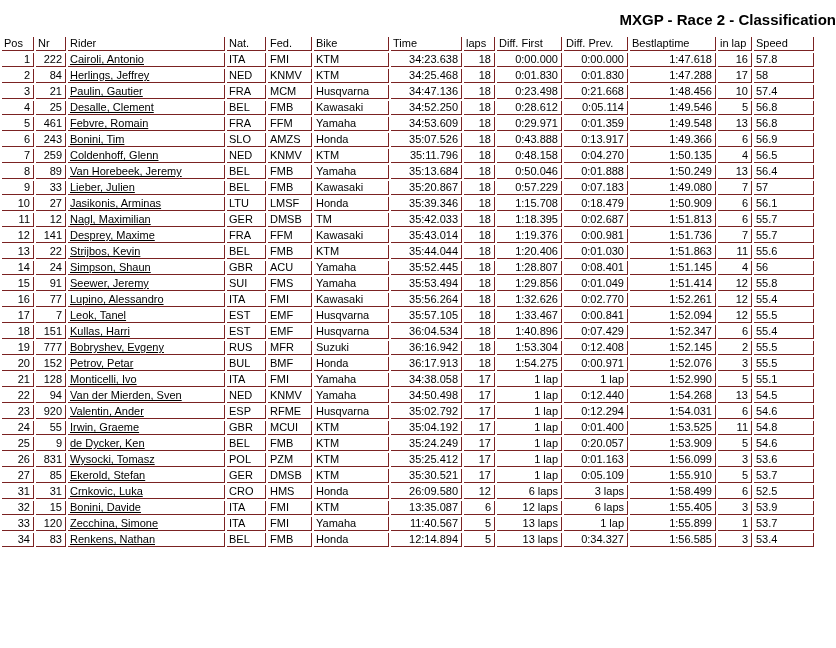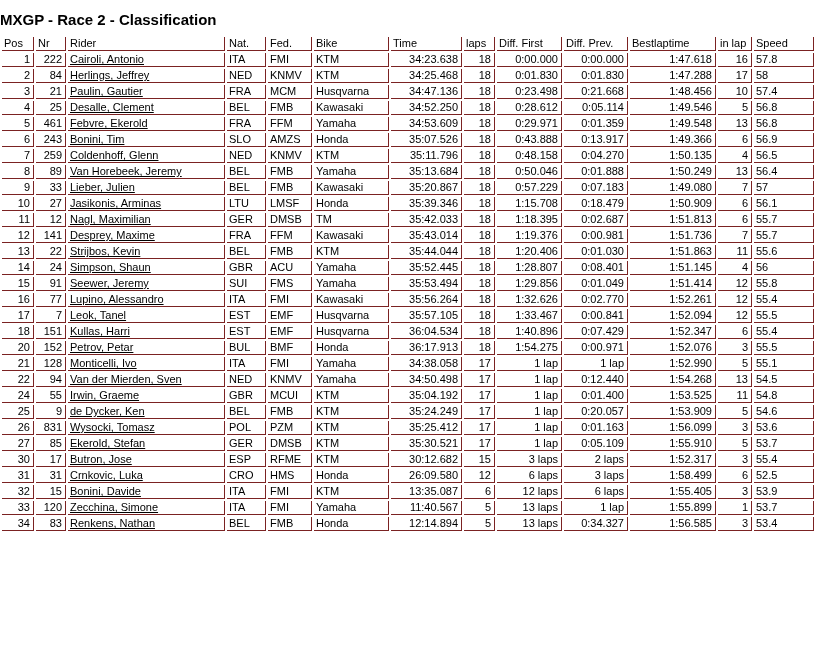--- a/index.html
+++ b/index.html
@@ -3,21 +3,21 @@
 <meta charset="utf-8">
 <style>
   :root { --border:#7b2222; --text:#000000; --bg:#ffffff; }
   * { box-sizing:border-box; }
   html,body { margin:0; padding:0; }
   body {
     width:836px; height:648px; background:var(--bg); color:var(--text);
     font-family:"Liberation Sans", sans-serif; overflow:hidden;
   }
   .title {
-    padding-top:11px; text-align:left;
+    padding-top:11px; text-align:right;
     font-size:15px; font-weight:bold; color:var(--text);
   }
   table.results {
     margin:7px 10px 0 0; width:816px;
     table-layout:fixed; border-collapse:separate; border-spacing:2px;
     font-size:11px;
   }
   th, td {
     border-right:1px solid var(--border);
     border-bottom:1px solid var(--border);
@@ -125,21 +125,21 @@
         <td class="al-right">18</td>
         <td class="al-right">0:28.612</td>
         <td class="al-right">0:05.114</td>
         <td class="al-right">1:49.546</td>
         <td class="al-right">5</td>
         <td class="al-left">56.8</td>
       </tr>
       <tr>
         <td class="al-right">5</td>
         <td class="al-right">461</td>
-        <td class="al-left"><span class="rider-link">Febvre, Ekerold</span></td>
+        <td class="al-left"><span class="rider-link">Febvre, Romain</span></td>
         <td class="al-left">FRA</td>
         <td class="al-left">FFM</td>
         <td class="al-left">Yamaha</td>
         <td class="al-right">34:53.609</td>
         <td class="al-right">18</td>
         <td class="al-right">0:29.971</td>
         <td class="al-right">0:01.359</td>
         <td class="al-right">1:49.548</td>
         <td class="al-right">13</td>
         <td class="al-left">56.8</td>
@@ -333,20 +333,35 @@
         <td class="al-left">Husqvarna</td>
         <td class="al-right">36:04.534</td>
         <td class="al-right">18</td>
         <td class="al-right">1:40.896</td>
         <td class="al-right">0:07.429</td>
         <td class="al-right">1:52.347</td>
         <td class="al-right">6</td>
         <td class="al-left">55.4</td>
       </tr>
       <tr>
+        <td class="al-right">19</td>
+        <td class="al-right">777</td>
+        <td class="al-left"><span class="rider-link">Bobryshev, Evgeny</span></td>
+        <td class="al-left">RUS</td>
+        <td class="al-left">MFR</td>
+        <td class="al-left">Suzuki</td>
+        <td class="al-right">36:16.942</td>
+        <td class="al-right">18</td>
+        <td class="al-right">1:53.304</td>
+        <td class="al-right">0:12.408</td>
+        <td class="al-right">1:52.145</td>
+        <td class="al-right">2</td>
+        <td class="al-left">55.5</td>
+      </tr>
+      <tr>
         <td class="al-right">20</td>
         <td class="al-right">152</td>
         <td class="al-left"><span class="rider-link">Petrov, Petar</span></td>
         <td class="al-left">BUL</td>
         <td class="al-left">BMF</td>
         <td class="al-left">Honda</td>
         <td class="al-right">36:17.913</td>
         <td class="al-right">18</td>
         <td class="al-right">1:54.275</td>
         <td class="al-right">0:00.971</td>
@@ -378,20 +393,35 @@
         <td class="al-left">Yamaha</td>
         <td class="al-right">34:50.498</td>
         <td class="al-right">17</td>
         <td class="al-right">1 lap</td>
         <td class="al-right">0:12.440</td>
         <td class="al-right">1:54.268</td>
         <td class="al-right">13</td>
         <td class="al-left">54.5</td>
       </tr>
       <tr>
+        <td class="al-right">23</td>
+        <td class="al-right">920</td>
+        <td class="al-left"><span class="rider-link">Valentin, Ander</span></td>
+        <td class="al-left">ESP</td>
+        <td class="al-left">RFME</td>
+        <td class="al-left">Husqvarna</td>
+        <td class="al-right">35:02.792</td>
+        <td class="al-right">17</td>
+        <td class="al-right">1 lap</td>
+        <td class="al-right">0:12.294</td>
+        <td class="al-right">1:54.031</td>
+        <td class="al-right">6</td>
+        <td class="al-left">54.6</td>
+      </tr>
+      <tr>
         <td class="al-right">24</td>
         <td class="al-right">55</td>
         <td class="al-left"><span class="rider-link">Irwin, Graeme</span></td>
         <td class="al-left">GBR</td>
         <td class="al-left">MCUI</td>
         <td class="al-left">KTM</td>
         <td class="al-right">35:04.192</td>
         <td class="al-right">17</td>
         <td class="al-right">1 lap</td>
         <td class="al-right">0:01.400</td>
@@ -436,35 +466,20 @@
         <td class="al-left">GER</td>
         <td class="al-left">DMSB</td>
         <td class="al-left">KTM</td>
         <td class="al-right">35:30.521</td>
         <td class="al-right">17</td>
         <td class="al-right">1 lap</td>
         <td class="al-right">0:05.109</td>
         <td class="al-right">1:55.910</td>
         <td class="al-right">5</td>
         <td class="al-left">53.7</td>
-      </tr>
-      <tr>
-        <td class="al-right">30</td>
-        <td class="al-right">17</td>
-        <td class="al-left"><span class="rider-link">Butron, Jose</span></td>
-        <td class="al-left">ESP</td>
-        <td class="al-left">RFME</td>
-        <td class="al-left">KTM</td>
-        <td class="al-right">30:12.682</td>
-        <td class="al-right">15</td>
-        <td class="al-right">3 laps</td>
-        <td class="al-right">2 laps</td>
-        <td class="al-right">1:52.317</td>
-        <td class="al-right">3</td>
-        <td class="al-left">55.4</td>
       </tr>
       <tr>
         <td class="al-right">31</td>
         <td class="al-right">31</td>
         <td class="al-left"><span class="rider-link">Crnkovic, Luka</span></td>
         <td class="al-left">CRO</td>
         <td class="al-left">HMS</td>
         <td class="al-left">Honda</td>
         <td class="al-right">26:09.580</td>
         <td class="al-right">12</td>

